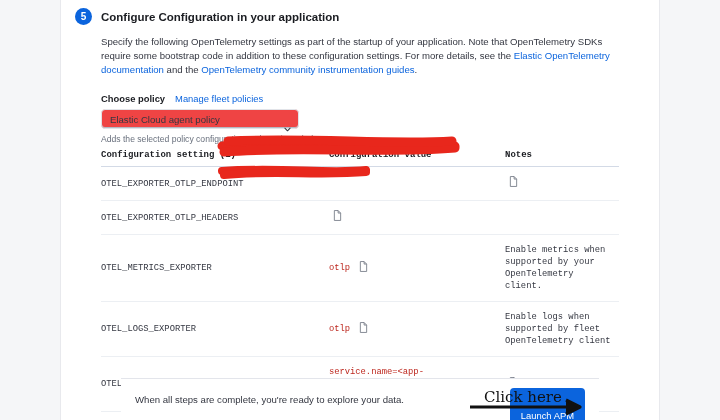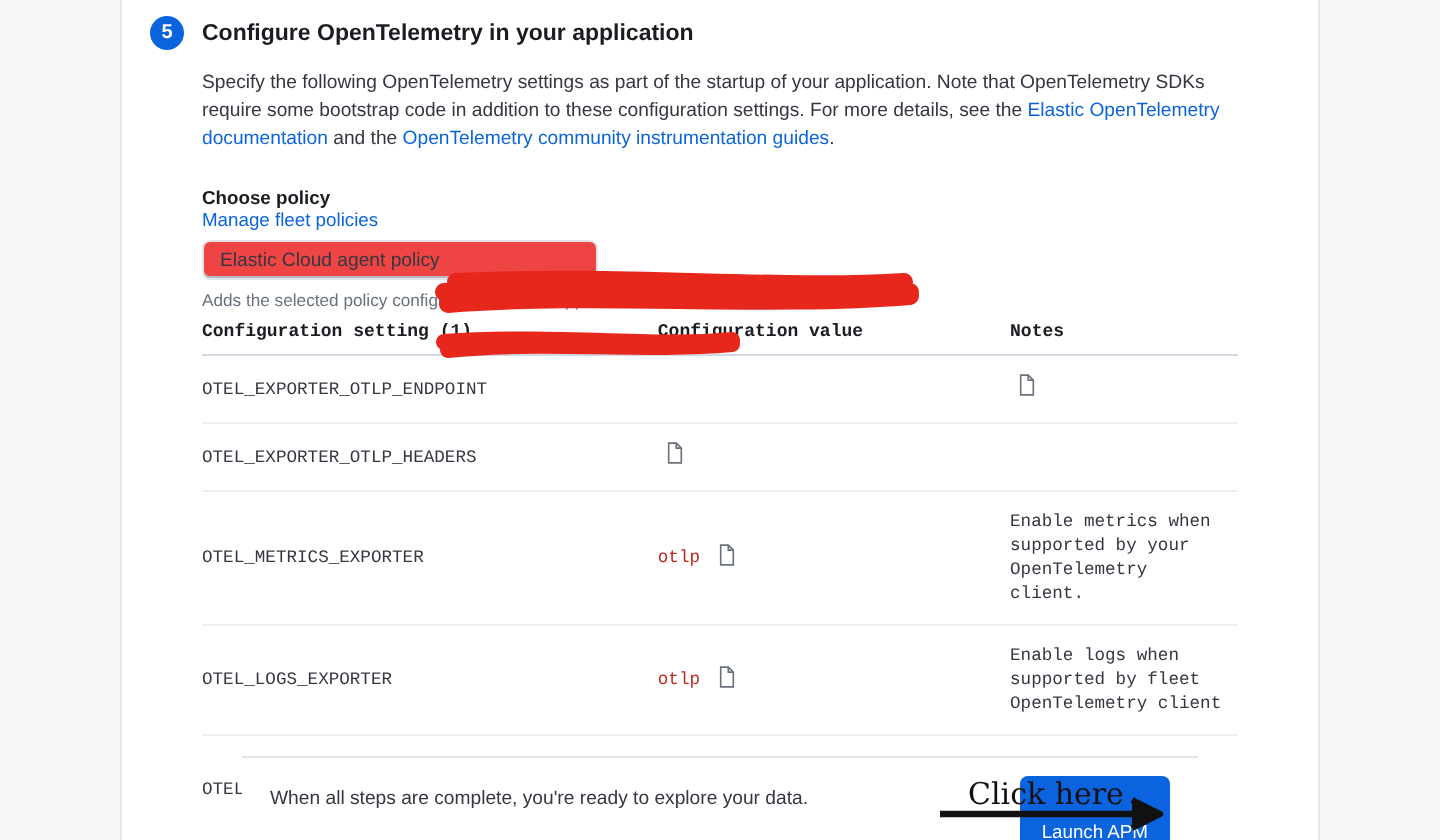--- a/index.html
+++ b/index.html
@@ -70,21 +70,21 @@
   a.link {
     color: #0b64dd;
     text-decoration: none;
   }
 
   
   .policy-row {
     margin-top: 1px;
     display: flex;
     align-items: baseline;
-    flex-direction: column;
+    gap: 10px;
   }
   .policy-label {
     font-size: 9.4px;
     font-weight: 700;
     color: #1a1c21;
   }
   .manage-link {
     font-size: 9.4px;
     color: #0b64dd;
     text-decoration: none;
@@ -210,21 +210,21 @@
 
 <div class="page">
 
   <div class="gutter-left"></div>
   <div class="gutter-right"></div>
 
   <div class="card">
 
     <div class="step-header">
       <div class="step-badge">5</div>
-      <div class="step-title">Configure OpenTelemetry in your application</div>
+      <div class="step-title">Configure Configuration in your application</div>
     </div>
 
     <div class="body">
 
       <p class="intro"><span>Specify the following OpenTelemetry settings as part of the startup of your application. Note that OpenTelemetry SDKs require some bootstrap code in addition to these configuration settings. For more details, see the </span><a class="link" href="#">Elastic OpenTelemetry documentation</a><span> and the </span><a class="link" href="#">OpenTelemetry community instrumentation guides</a><span>.</span></p>
 
       <div class="policy-row">
         <span class="policy-label">Choose policy</span>
         <a class="manage-link" href="#">Manage fleet policies</a>
       </div>

